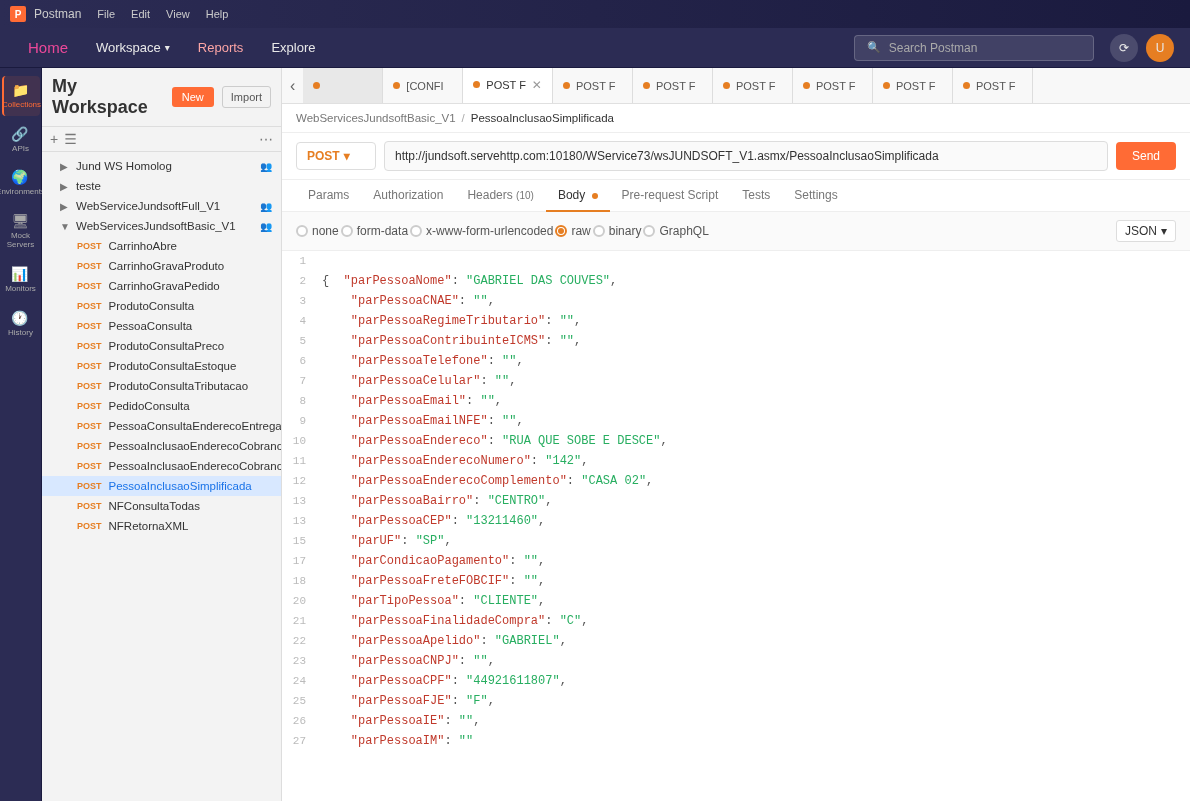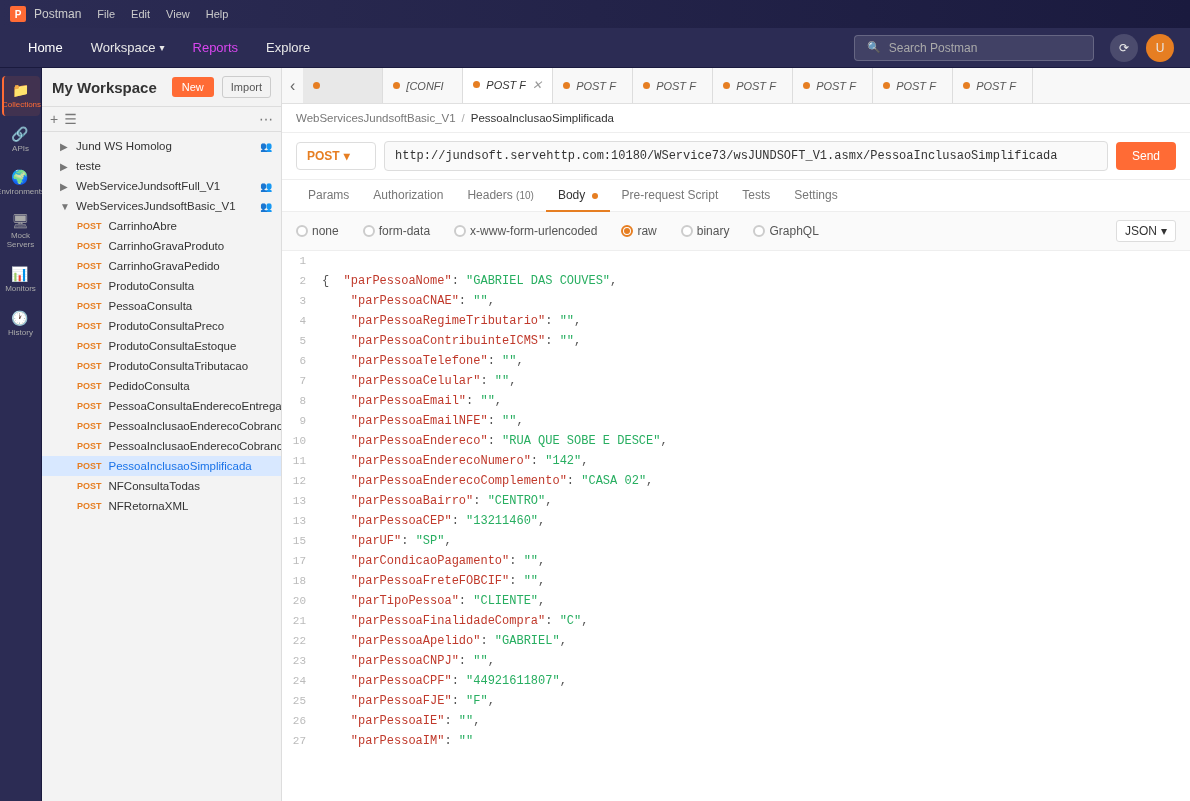--- a/index.html
+++ b/index.html
@@ -25,38 +25,38 @@
     .main-nav {
       background: #2c2c54;
       height: 40px;
       display: flex;
       align-items: center;
       padding: 0 16px;
       gap: 4px;
       border-bottom: 1px solid #1a1a3e;
     }
     .nav-home {
-      color: #ffffff;
-      font-size: 13px;
+      color: #ec4899;
+      font-size: 15px;
       padding: 6px 12px;
       cursor: pointer;
       border-radius: 4px;
     }
     .nav-workspaces {
       color: #e8e8e8;
       font-size: 13px;
       padding: 6px 12px;
       cursor: pointer;
       border-radius: 4px;
       display: flex;
       align-items: center;
       gap: 4px;
     }
     .nav-reports {
-      color: #d946ef;
+      color: #fca5a5;
       font-size: 13px;
       padding: 6px 12px;
       cursor: pointer;
       border-radius: 4px;
     }
     .nav-explore {
       color: #e8e8e8;
       font-size: 13px;
       padding: 6px 12px;
       cursor: pointer;
@@ -123,21 +123,21 @@
       overflow: hidden;
     }
     .file-panel-header {
       padding: 8px 10px;
       border-bottom: 1px solid #ddd;
       display: flex;
       align-items: center;
       gap: 8px;
       background: #f3f3f3;
     }
-    .workspace-name { font-size: 15px; font-weight: 600; color: #333; flex: 1; }
+    .workspace-name { font-size: 18px; font-weight: 600; color: #333; flex: 1; }
     .btn-new {
       background: #ff6b35;
       color: white;
       border: none;
       border-radius: 3px;
       padding: 4px 10px;
       font-size: 11px;
       cursor: pointer;
       font-weight: 500;
     }
@@ -205,21 +205,20 @@
       height: 51px;
       border-right: 1px solid #ddd;
       cursor: pointer;
       font-size: 11px;
       color: #555;
       gap: 6px;
       white-space: nowrap;
       flex-shrink: 0;
       min-width: 80px;
       max-width: 120px;
-      font-style: italic;
     }
     .tab.active { background: #fff; border-bottom: 2px solid #ff6b35; color: #333; font-weight: 500; }
     .tab-dot { width: 7px; height: 7px; border-radius: 50%; flex-shrink: 0; }
     .tab-dot.orange { background: #e67e22; }
     .tab-close { color: #999; font-size: 12px; margin-left: auto; cursor: pointer; }
     .tab-label { overflow: hidden; text-overflow: ellipsis; flex: 1; }
 
     
     .request-header {
       padding: 8px 14px;
@@ -258,21 +257,21 @@
       min-width: 80px;
     }
     .url-bar {
       flex: 1;
       border: 1px solid #ddd;
       border-radius: 4px;
       padding: 7px 10px;
       font-size: 12px;
       color: #333;
       background: #fafafa;
-      font-family: Liberation Mono, monospace;
+      font-family: Liberation Sans, sans-serif;
       overflow: hidden;
       text-overflow: ellipsis;
       white-space: nowrap;
     }
     .btn-send {
       background: #ff6b35;
       color: white;
       border: none;
       border-radius: 4px;
       padding: 7px 16px;
@@ -299,21 +298,21 @@
     }
     .req-tab.active { color: #333; border-bottom-color: #e67e22; font-weight: 500; }
     .req-tab-badge { font-size: 10px; color: #777; }
     .req-tab-dot { display: inline-block; width: 6px; height: 6px; border-radius: 50%; background: #e67e22; margin-left: 3px; vertical-align: middle; }
 
     
     .body-options {
       display: flex;
       align-items: center;
       padding: 8px 14px;
-      gap: 24px;
+      gap: 2px;
       border-bottom: 1px solid #eee;
       flex-shrink: 0;
       background: #fafafa;
     }
     .radio-opt {
       display: flex;
       align-items: center;
       gap: 4px;
       font-size: 12px;
       color: #555;

